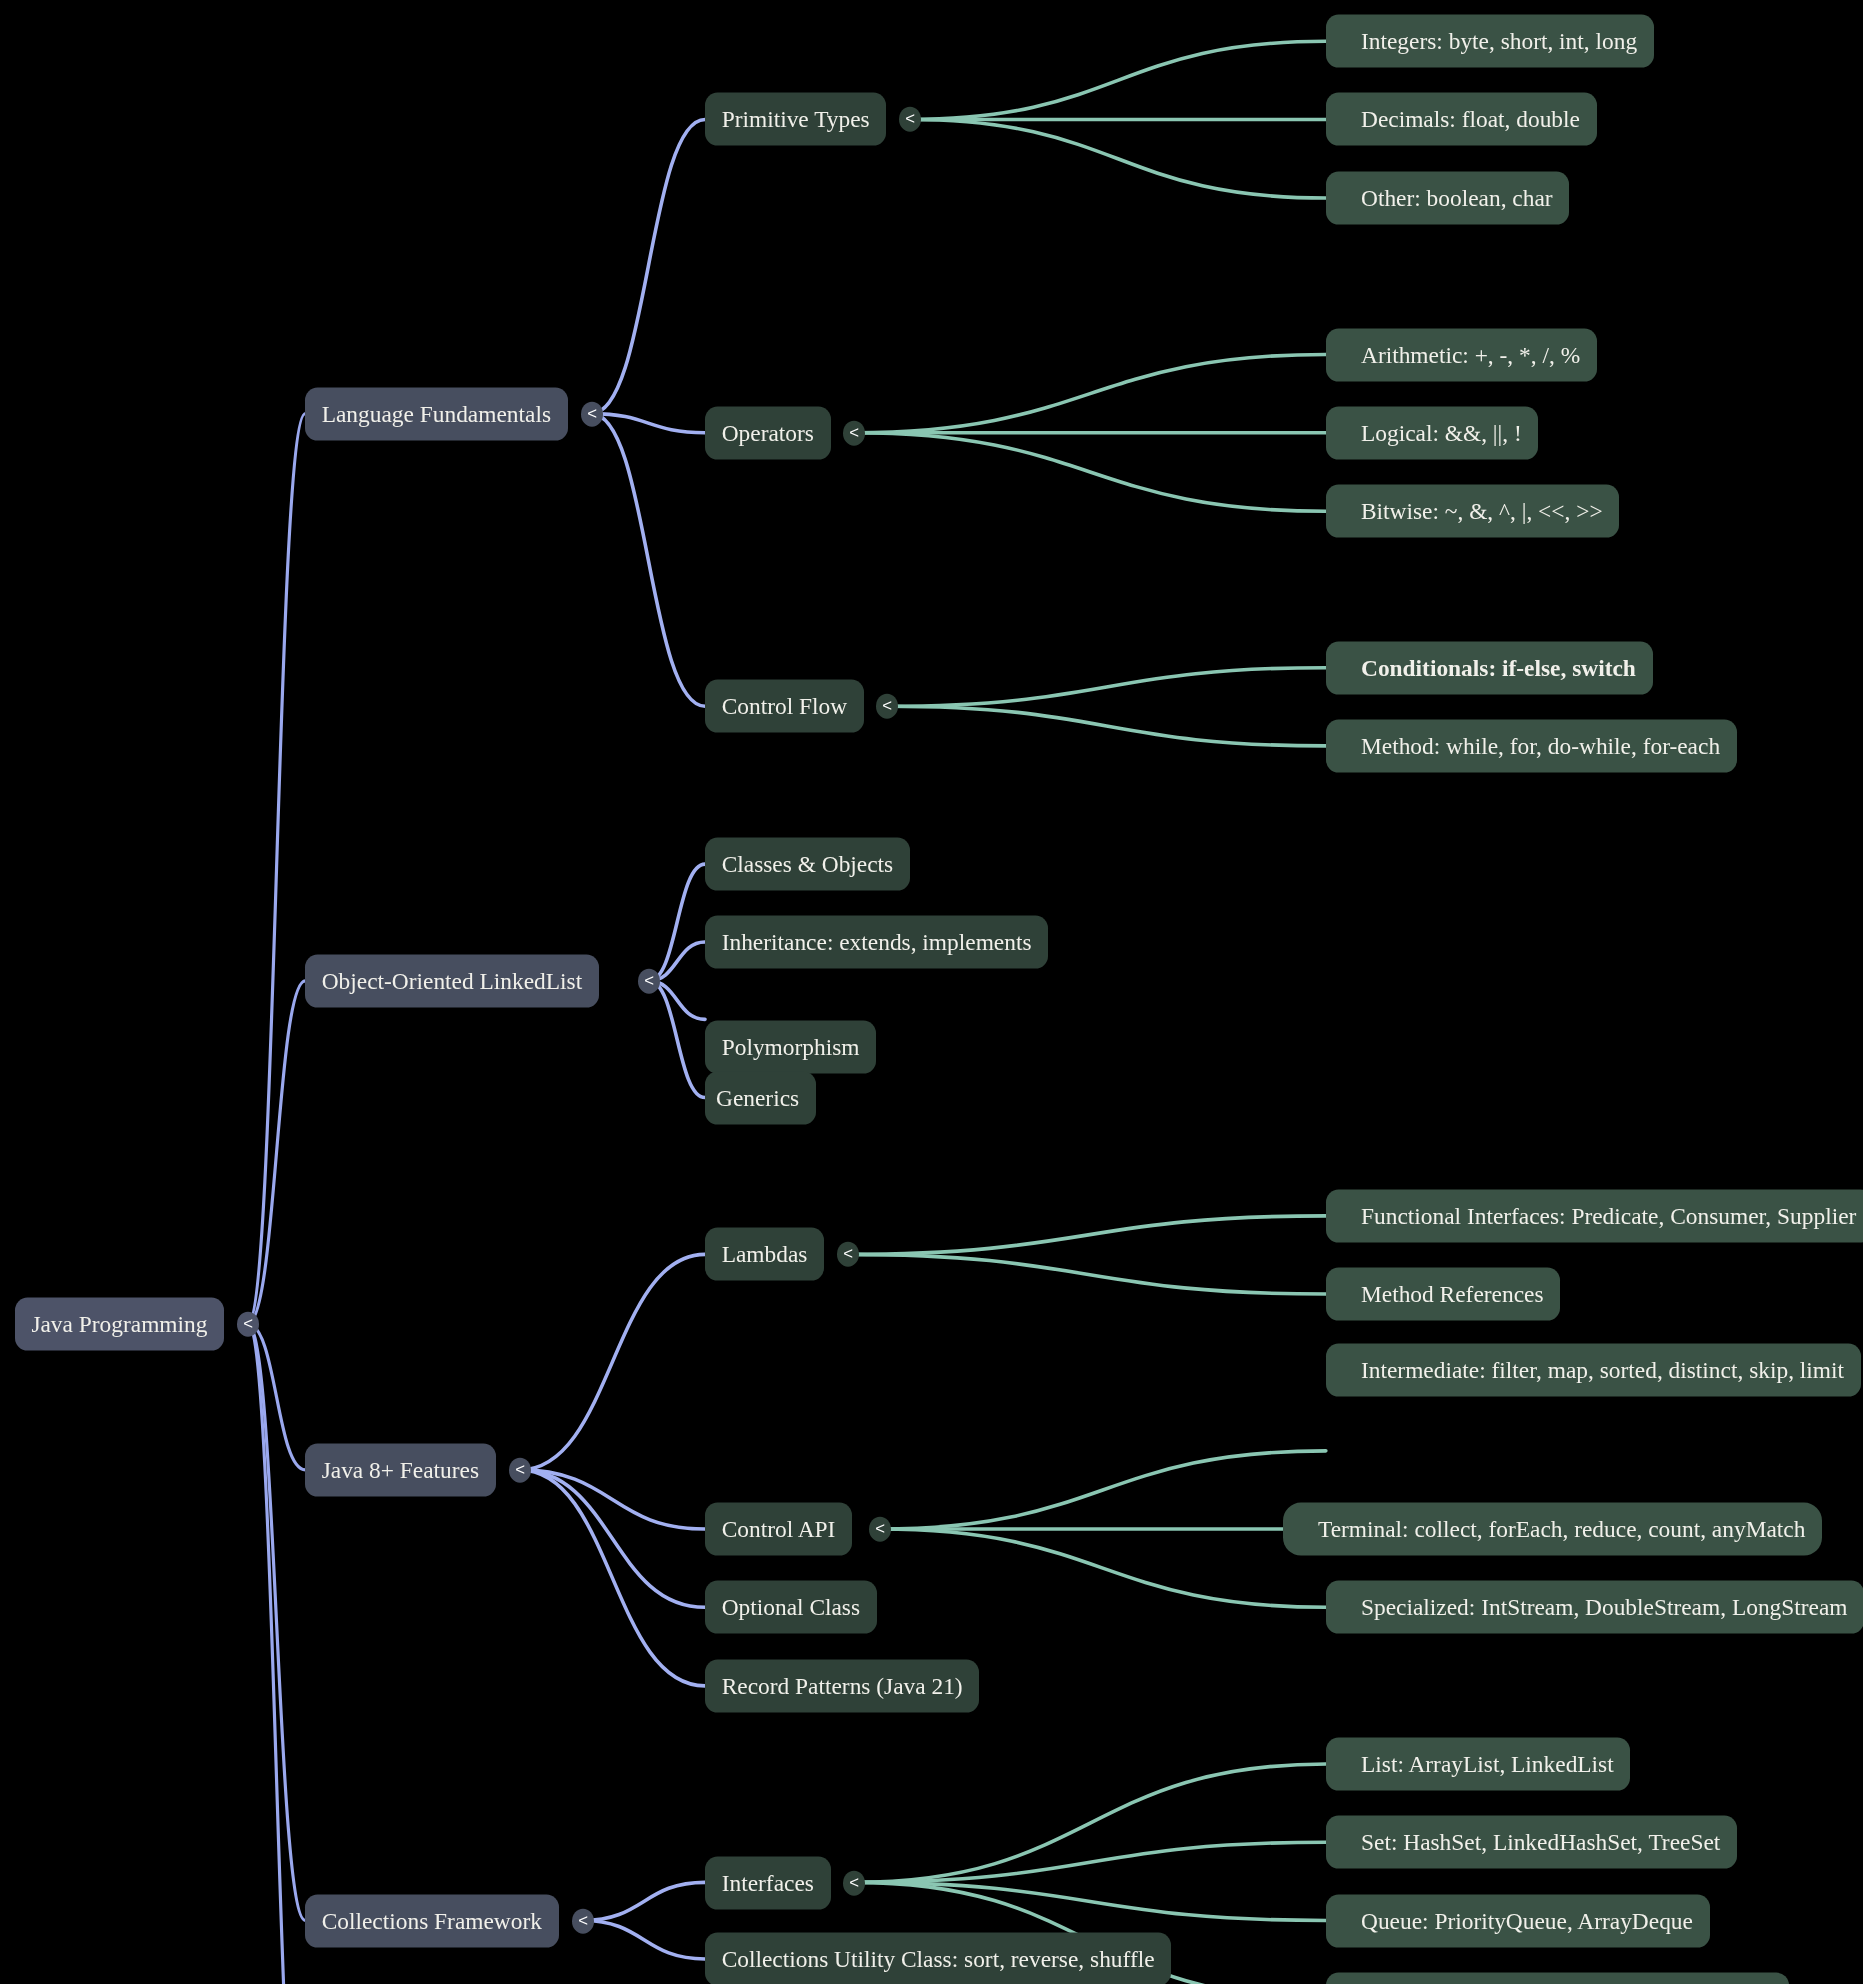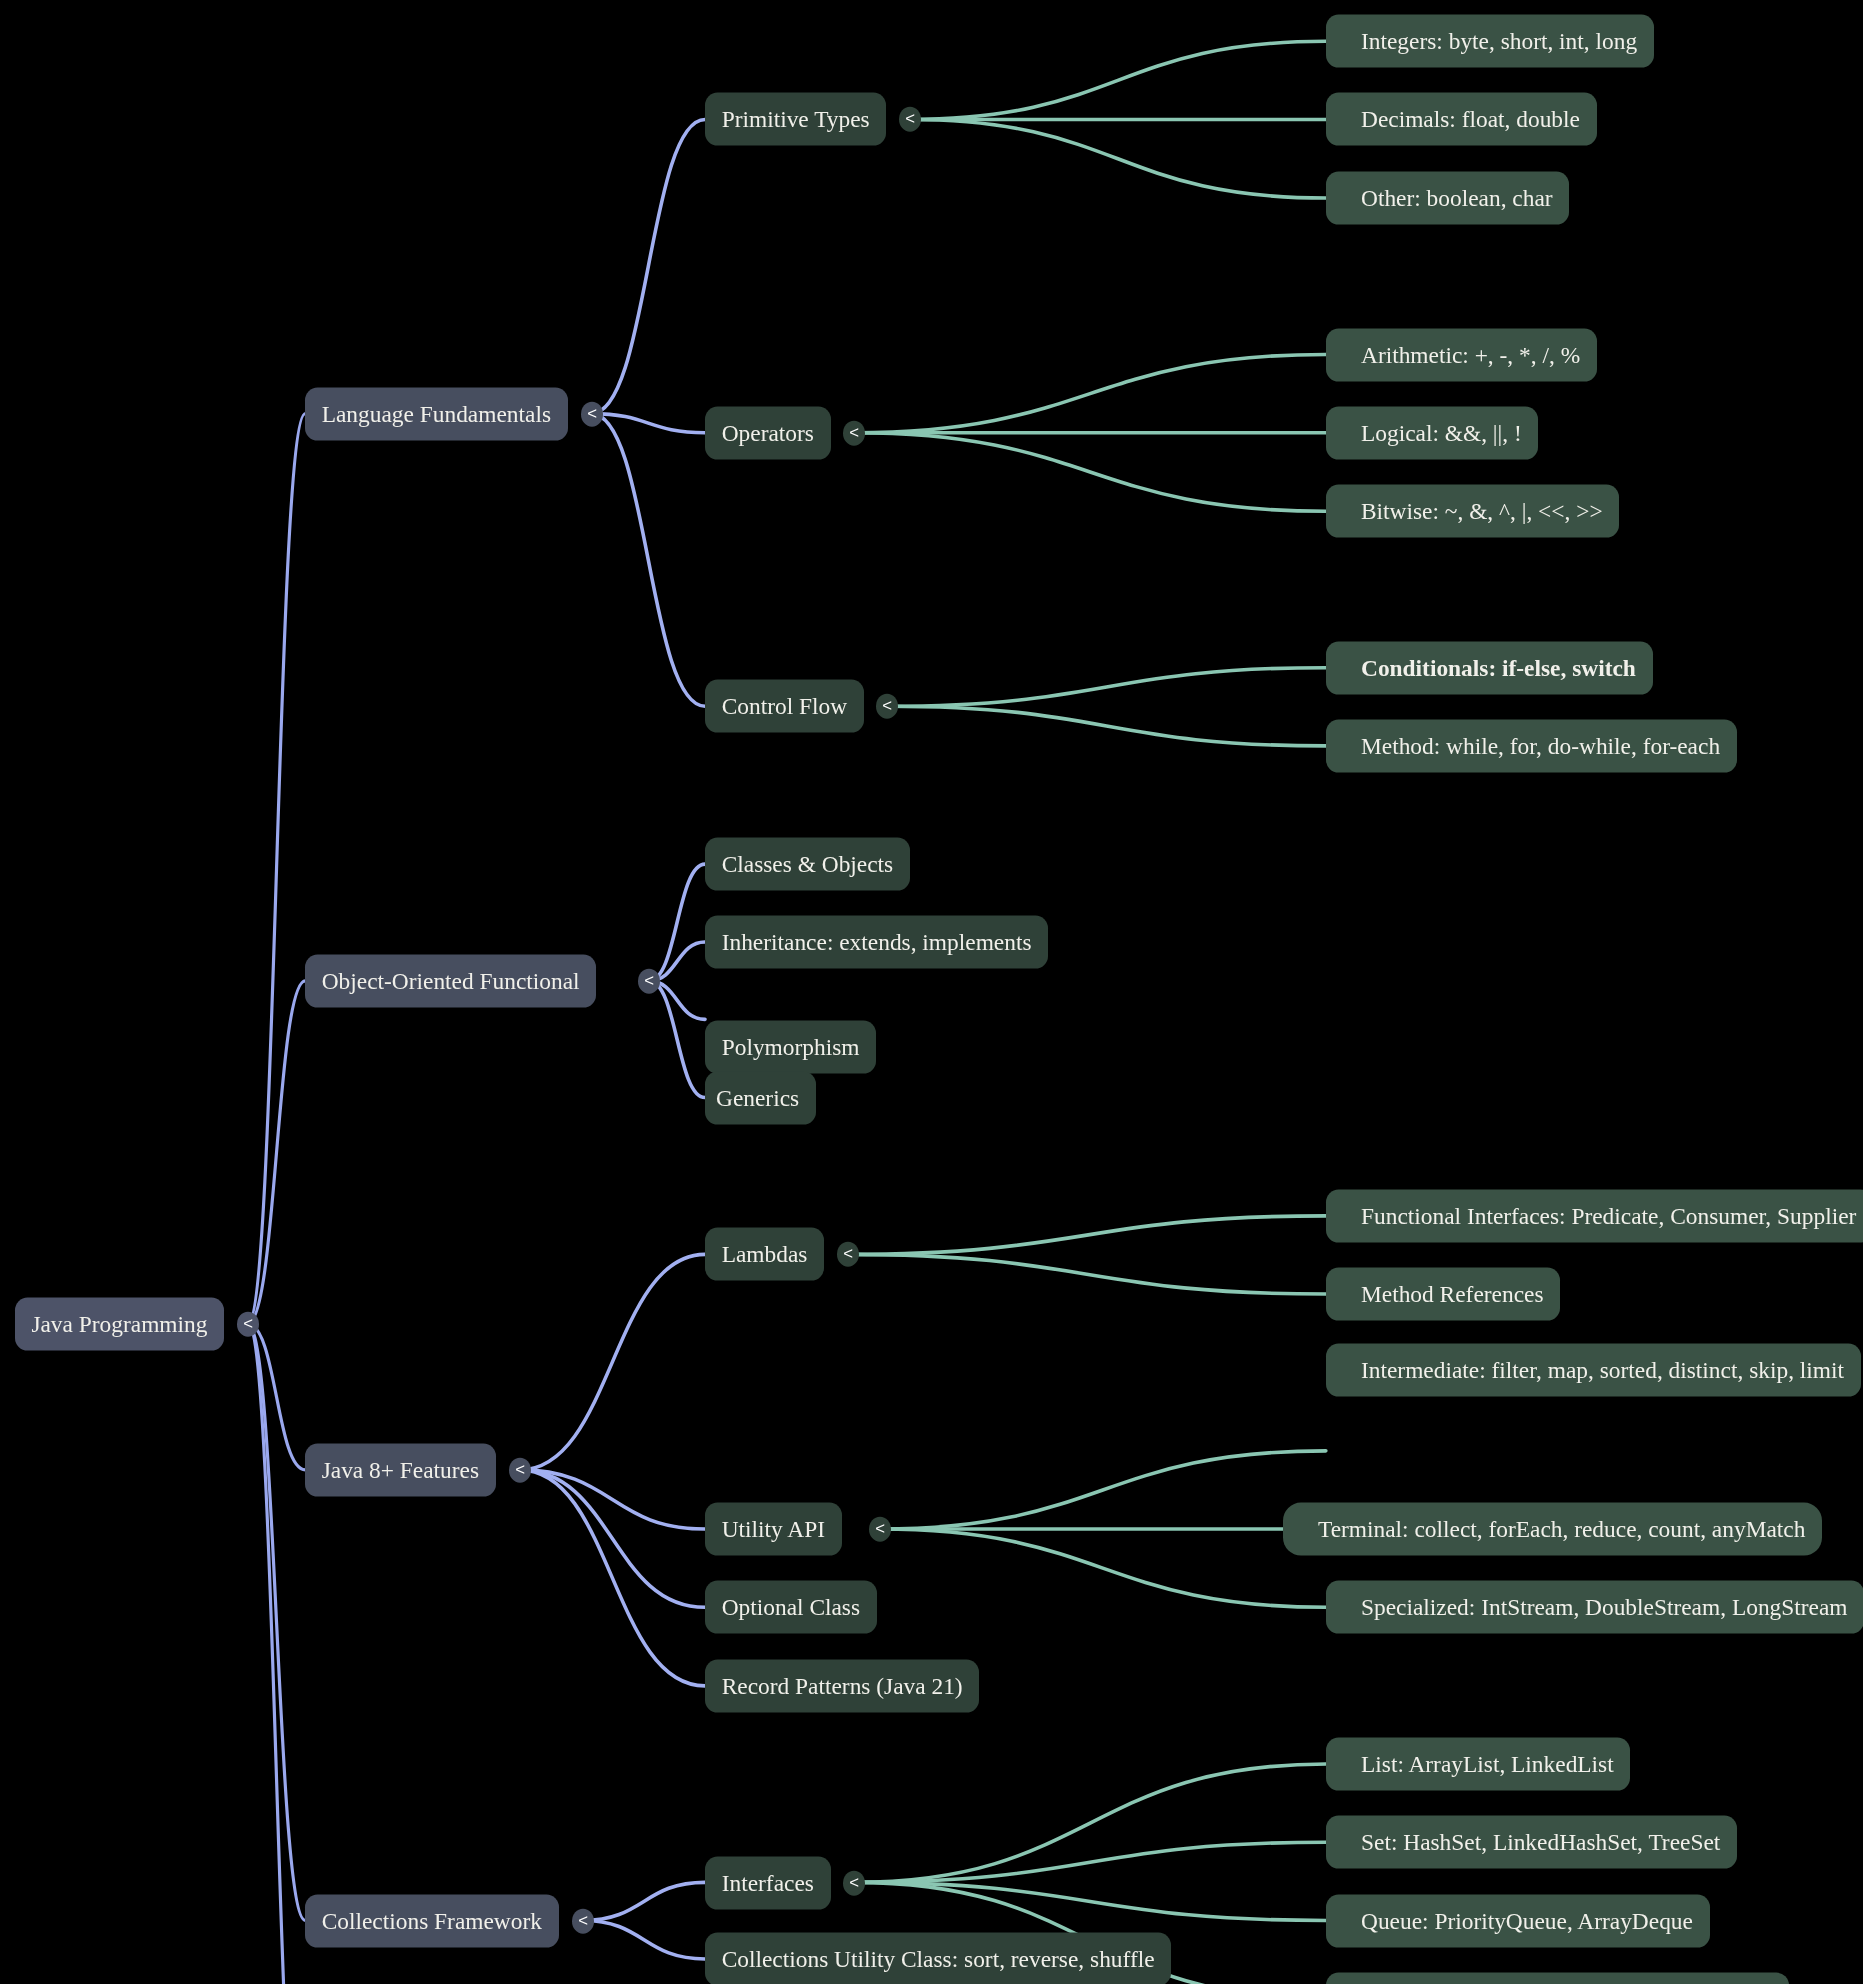--- a/index.html
+++ b/index.html
@@ -86,30 +86,30 @@
     <div class="node d3" style="left: 1326px; top: 41px;">Integers: byte, short, int, long</div>
     <div class="node d3" style="left: 1326px; top: 119px;">Decimals: float, double</div>
     <div class="node d3" style="left: 1326px; top: 198px;">Other: boolean, char</div>
     <div class="node d2" style="left: 705px; top: 433px;">Operators</div>
     <div class="node d3" style="left: 1326px; top: 355px;">Arithmetic: +, -, *, /, %</div>
     <div class="node d3" style="left: 1326px; top: 433px;">Logical: &amp;&amp;, ||, !</div>
     <div class="node d3" style="left: 1326px; top: 511px;">Bitwise: ~, &amp;, ^, |, &lt;&lt;, &gt;&gt;</div>
     <div class="node d2" style="left: 705px; top: 706px;">Control Flow</div>
     <div class="node d3" style="left: 1326px; top: 668px; font-weight: bold;">Conditionals: if-else, switch</div>
     <div class="node d3" style="left: 1326px; top: 746px;">Method: while, for, do-while, for-each</div>
-    <div class="node d1" style="left: 305px; top: 981px;">Object-Oriented Functional</div>
+    <div class="node d1" style="left: 305px; top: 981px;">Object-Oriented LinkedList</div>
     <div class="node d2" style="left: 705px; top: 864px;">Classes &amp; Objects</div>
     <div class="node d2" style="left: 705px; top: 942px;">Inheritance: extends, implements</div>
     <div class="node d2" style="left: 705px; top: 1019px; margin-top: 28px;">Polymorphism</div>
     <div class="node d2" style="left: 705px; top: 1098px; padding-left: 11px;">Generics</div>
     <div class="node d1" style="left: 305px; top: 1470px;">Java 8+ Features</div>
     <div class="node d2" style="left: 705px; top: 1254px;">Lambdas</div>
     <div class="node d3" style="left: 1326px; top: 1216px;">Functional Interfaces: Predicate, Consumer, Supplier</div>
     <div class="node d3" style="left: 1326px; top: 1294px;">Method References</div>
-    <div class="node d2" style="left: 705px; top: 1529px;">Utility API</div>
+    <div class="node d2" style="left: 705px; top: 1529px;">Control API</div>
     <div class="node d3" style="left: 1326px; top: 1370px;">Intermediate: filter, map, sorted, distinct, skip, limit</div>
     <div class="node d3" style="left: 1283px; top: 1529px; border-radius: 18px;">Terminal: collect, forEach, reduce, count, anyMatch</div>
     <div class="node d3" style="left: 1326px; top: 1607px;">Specialized: IntStream, DoubleStream, LongStream</div>
     <div class="node d2" style="left: 705px; top: 1607px;">Optional Class</div>
     <div class="node d2" style="left: 705px; top: 1686px;">Record Patterns (Java 21)</div>
     <div class="node d1" style="left: 305px; top: 1921px;">Collections Framework</div>
     <div class="node d2" style="left: 705px; top: 1883px;">Interfaces</div>
     <div class="node d3" style="left: 1326px; top: 1842px;">Set: HashSet, LinkedHashSet, TreeSet</div>
     <div class="node d3" style="left: 1326px; top: 1764px;">List: ArrayList, LinkedList</div>
     <div class="node d3" style="left: 1326px; top: 1921px;">Queue: PriorityQueue, ArrayDeque</div>

